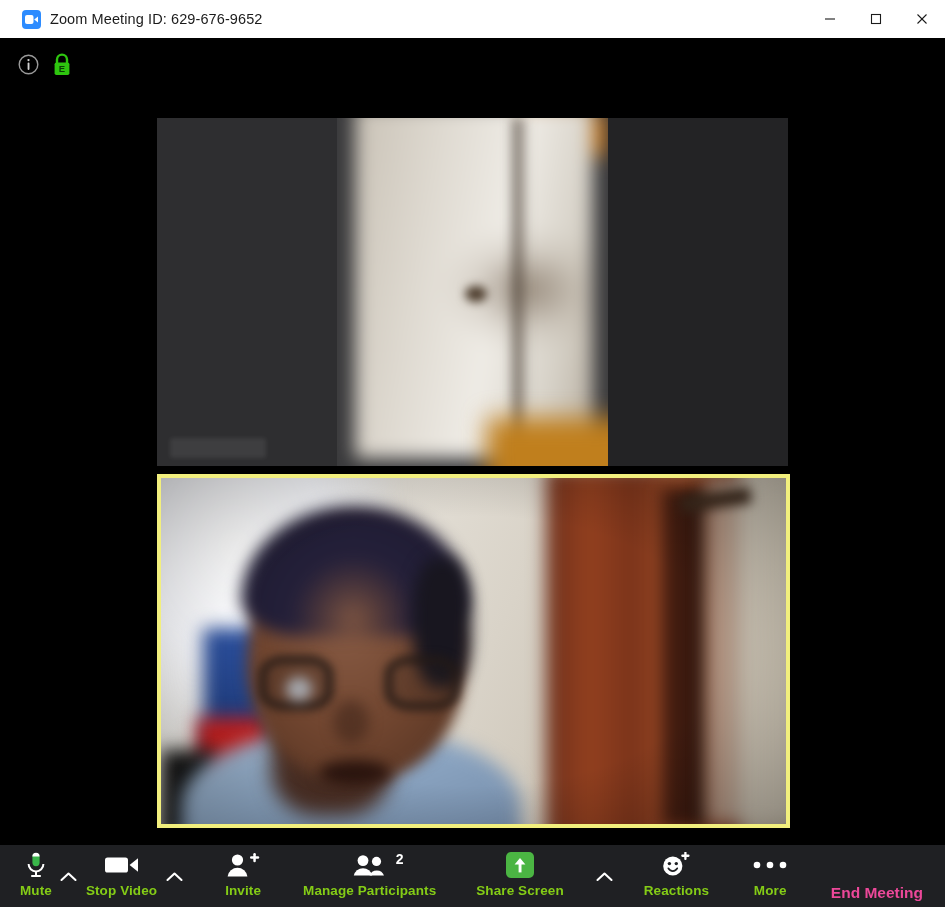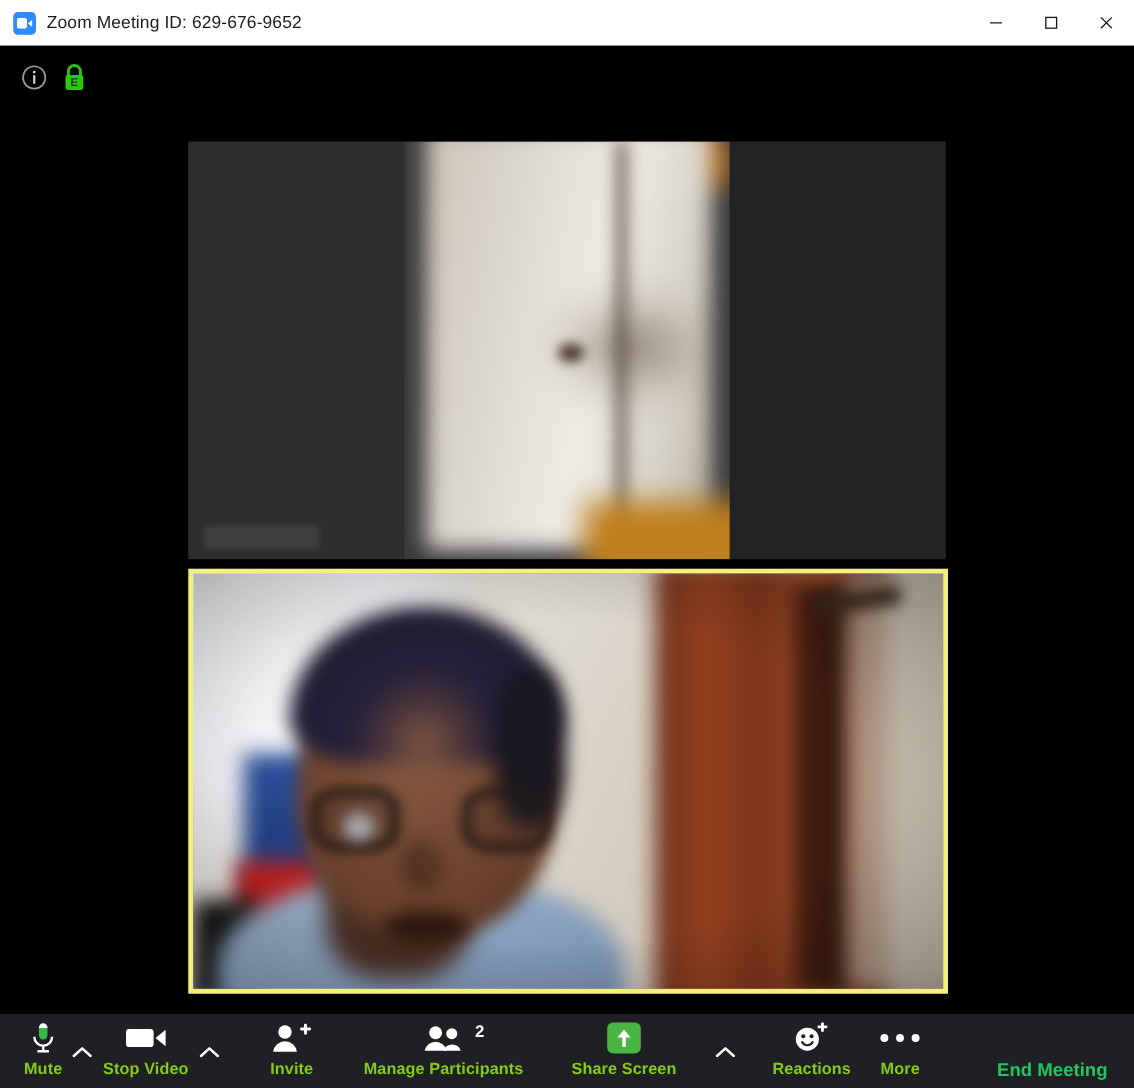--- a/index.html
+++ b/index.html
@@ -28,21 +28,21 @@
     left: 0; top: 0;
     width: 945px; height: 38px;
     background: #ffffff;
     border-bottom: 1px solid #e2e2e2;
     display: flex;
     align-items: center;
   }
   .titlebar-left {
     display: flex;
     align-items: center;
-    padding-left: 11px;
+    padding-left: 22px;
     flex: 1;
     min-width: 0;
   }
   .zoom-logo {
     width: 19px; height: 19px;
     border-radius: 4px;
     background: #2d8cff;
     display: inline-flex;
     align-items: center;
     justify-content: center;
@@ -453,21 +453,21 @@
     width: 28px; height: 26px;
     background: #4bb543;
     border-radius: 5px;
     display: flex;
     align-items: center;
     justify-content: center;
   }
   .end-meeting {
     margin-left: auto;
     margin-right: 22px;
-    color: #22c55e;
+    color: #ec4899;
     font-size: 15.5px;
     font-weight: bold;
     align-self: center;
     margin-top: 28px;
     white-space: nowrap;
   }
   .spacer-mute { width: 20px; }
 </style>
 </head>
 <body>
@@ -659,21 +659,21 @@
           <circle cx="8.4" cy="11.6" r="1.7" fill="#1f2023"></circle>
           <circle cx="15.3" cy="11.6" r="1.7" fill="#1f2023"></circle>
           <path d="M7.4 16.4 a5 5 0 0 0 8.8 0" fill="none" stroke="#1f2023" stroke-width="1.8" stroke-linecap="round"></path>
           <rect x="20.2" y="2.6" width="8.4" height="2.3" rx="1.1" fill="#ffffff"></rect>
           <rect x="23.25" y="-0.4" width="2.3" height="8.4" rx="1.1" fill="#ffffff"></rect>
         </svg>
       </div>
       <div class="tb-label">Reactions</div>
     </div>
 
-    <div class="tb-item" style="margin-left:24px;">
+    <div class="tb-item" style="margin-left:44px;">
       <div class="tb-ico">
         <svg width="34" height="8" viewBox="0 0 34 8">
           <circle cx="4" cy="4" r="3.3" fill="#ffffff"></circle>
           <circle cx="17" cy="4" r="3.3" fill="#ffffff"></circle>
           <circle cx="30" cy="4" r="3.3" fill="#ffffff"></circle>
         </svg>
       </div>
       <div class="tb-label">More</div>
     </div>
 

